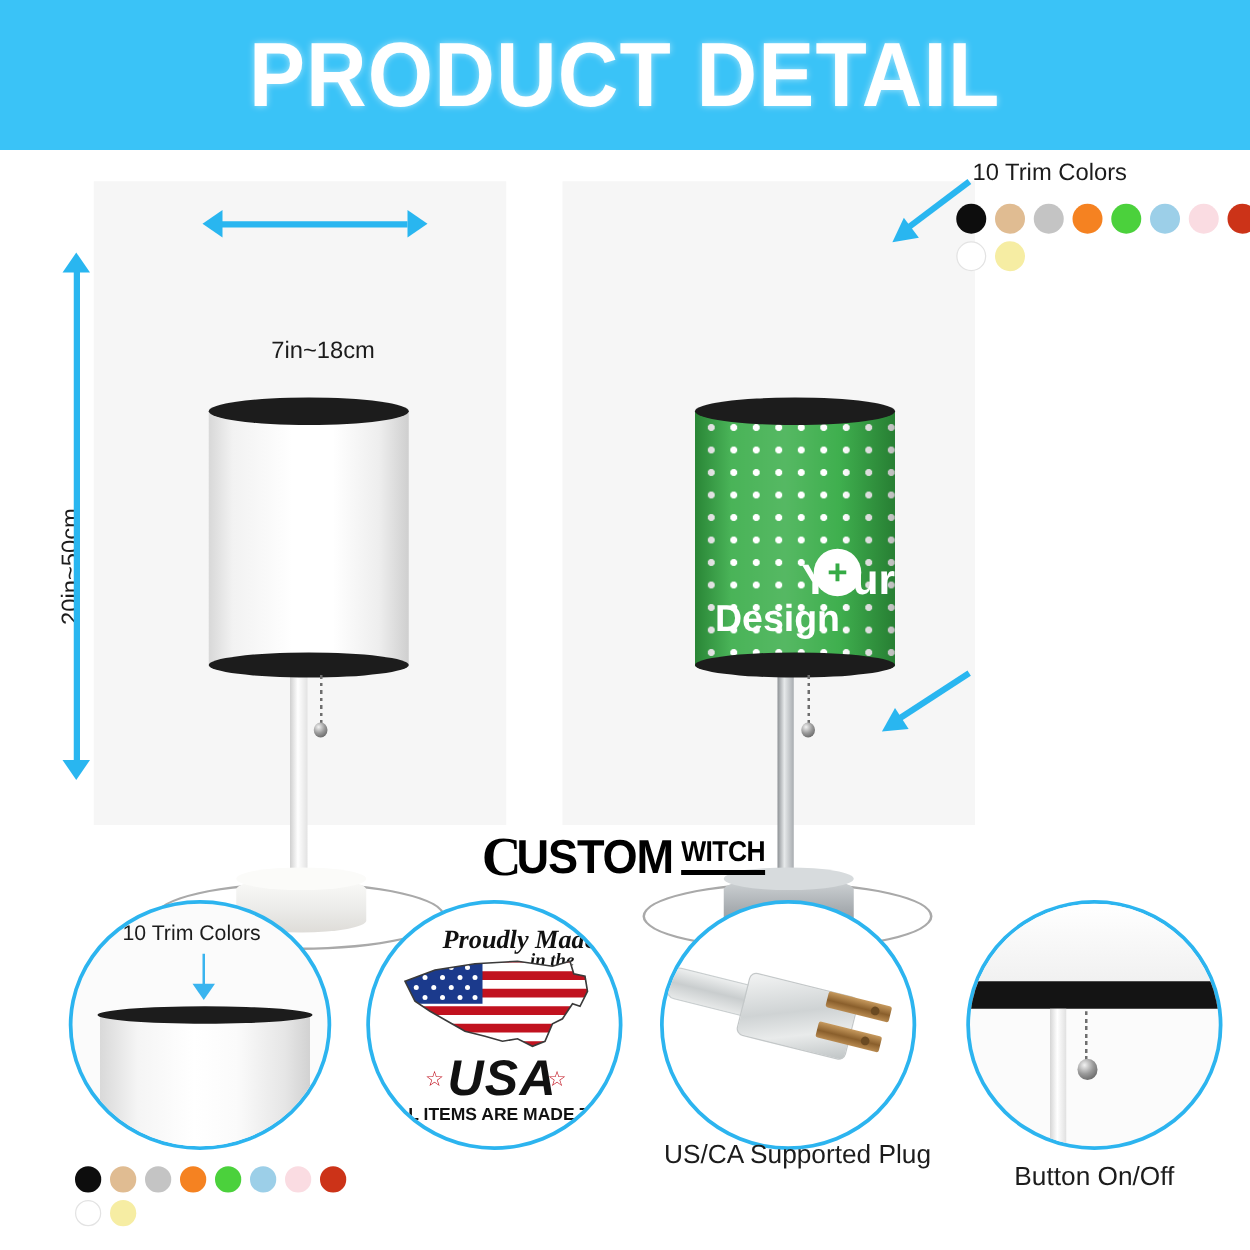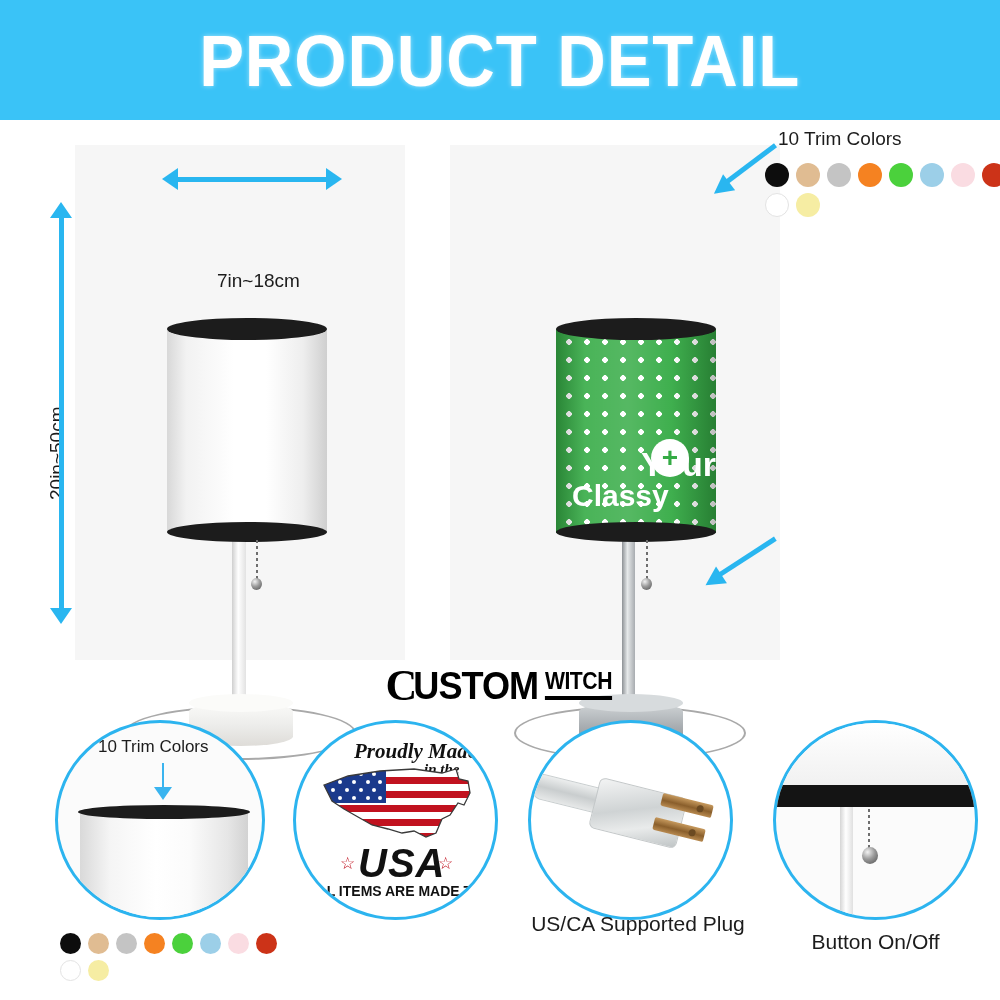--- a/index.html
+++ b/index.html
@@ -279,21 +279,21 @@
   <div class="dim-v-line" style="left:59px; top:96px; height:395px;"></div>
   <div class="arw arw-u" style="left:50px; top:82px;"></div>
   <div class="arw arw-d" style="left:50px; top:488px;"></div>
 
   <div class="lamp">
     <div class="shade-wrap" style="left:556px; top:198px; width:160px; height:225px;">
       <div class="shade-body shade-green" style="top:11px; height:204px;">
         <div class="dots"></div>
         <div class="design-text" style="top:116px; padding-left:16px; font-size:34px;text-align:right;">Your</div>
         <div class="plus-badge" style="left:95px; top:110px; width:38px; height:38px; font-size:28px;">+</div>
-        <div class="design-text" style="top:150px; padding-left:16px; font-size:30px;">Classy</div>
+        <div class="design-text" style="top:150px; padding-left:16px; font-size:30px;">Design</div>
       </div>
       <div class="shade-trim-top" style="top:0;"></div>
       <div class="shade-trim-bot" style="top:204px;"></div>
     </div>
     <div class="pull-chain" style="left:646px; top:420px; height:42px;"></div>
     <div class="pull-ball" style="left:641px; top:458px;"></div>
     <div class="pole pole-silver" style="left:622px; top:420px; width:13px; height:160px;"></div>
     <div class="cord-ring" style="left:514px; top:586px; width:232px; height:54px;"></div>
     <div class="base base-silver" style="left:579px; top:582px; width:104px; height:44px;"></div>
     <div class="base-top base-top-silver" style="left:579px; top:574px; width:104px; height:18px;"></div>

